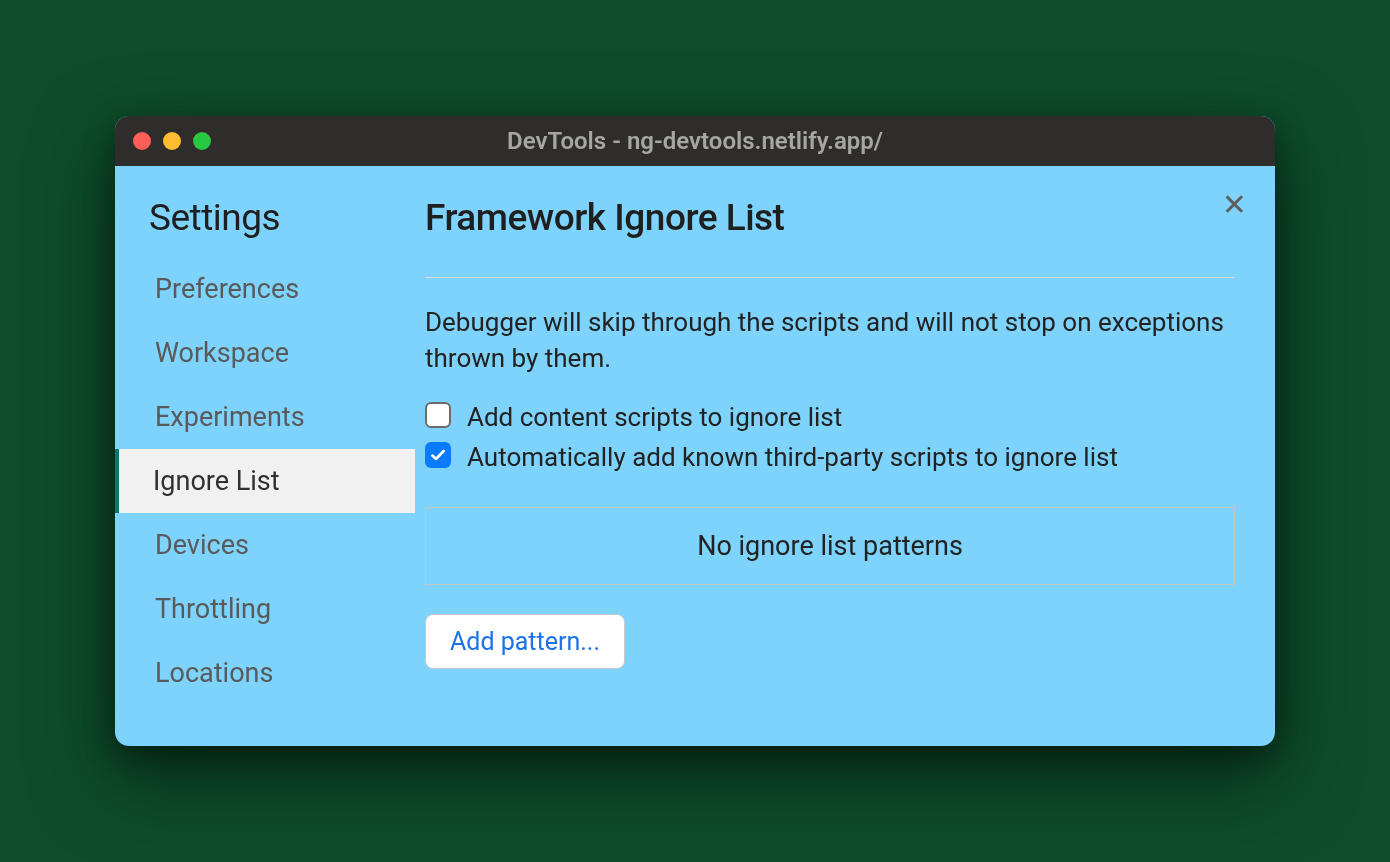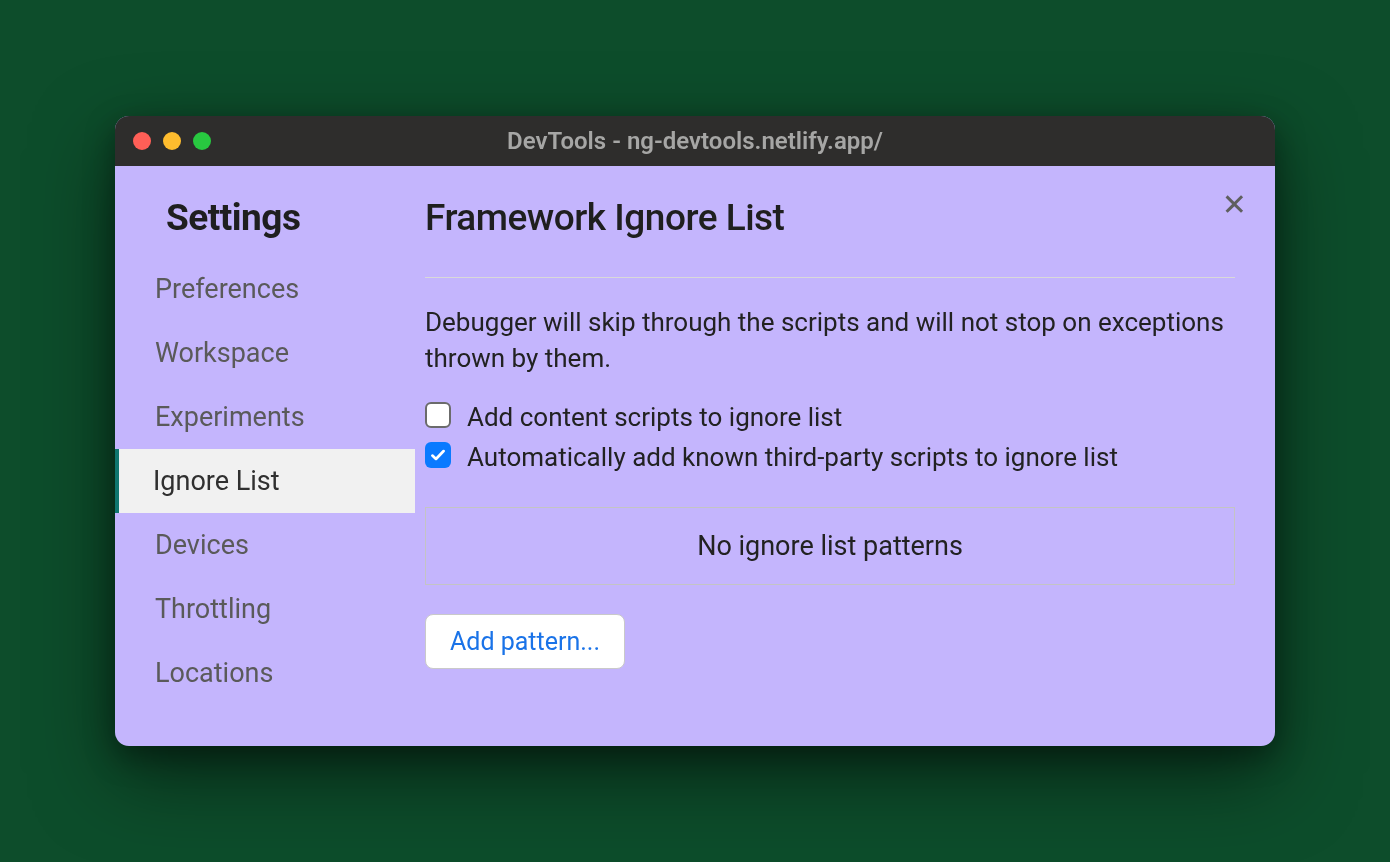--- a/index.html
+++ b/index.html
@@ -11,21 +11,21 @@
       font-family: -apple-system, BlinkMacSystemFont, "Segoe UI", Roboto, Helvetica, Arial, sans-serif;
       background: #0d4d2b;
       width: 1390px;
       height: 862px;
       display: flex;
       align-items: center;
       justify-content: center;
     }
     .window {
       width: 1160px;
-      background: #c4b5fd;
+      background: #7dd3fc;
       border-radius: 14px;
       overflow: hidden;
       box-shadow: 0 30px 80px rgba(0,0,0,0.5), 0 10px 30px rgba(0,0,0,0.35);
     }
     .titlebar {
       background: #2e2d2c;
       height: 50px;
       display: flex;
       align-items: center;
       padding: 0 18px;
@@ -66,25 +66,24 @@
       line-height: 1;
       font-weight: 300;
     }
     .sidebar {
       width: 300px;
       padding: 30px 0 30px 0;
       flex-shrink: 0;
     }
     .sidebar-title {
       font-size: 37px;
-      font-weight: 700;
+      font-weight: 400;
       color: #1f1f1f;
       padding: 0 0 18px 34px;
       letter-spacing: -0.5px;
-      margin-left: 17px;
     }
     .sidebar-item {
       font-size: 27px;
       color: #5a5a5a;
       padding: 16px 0 16px 34px;
       cursor: pointer;
       border-left: 6px solid transparent;
       margin-left: 0;
     }
     .sidebar-item.active {

